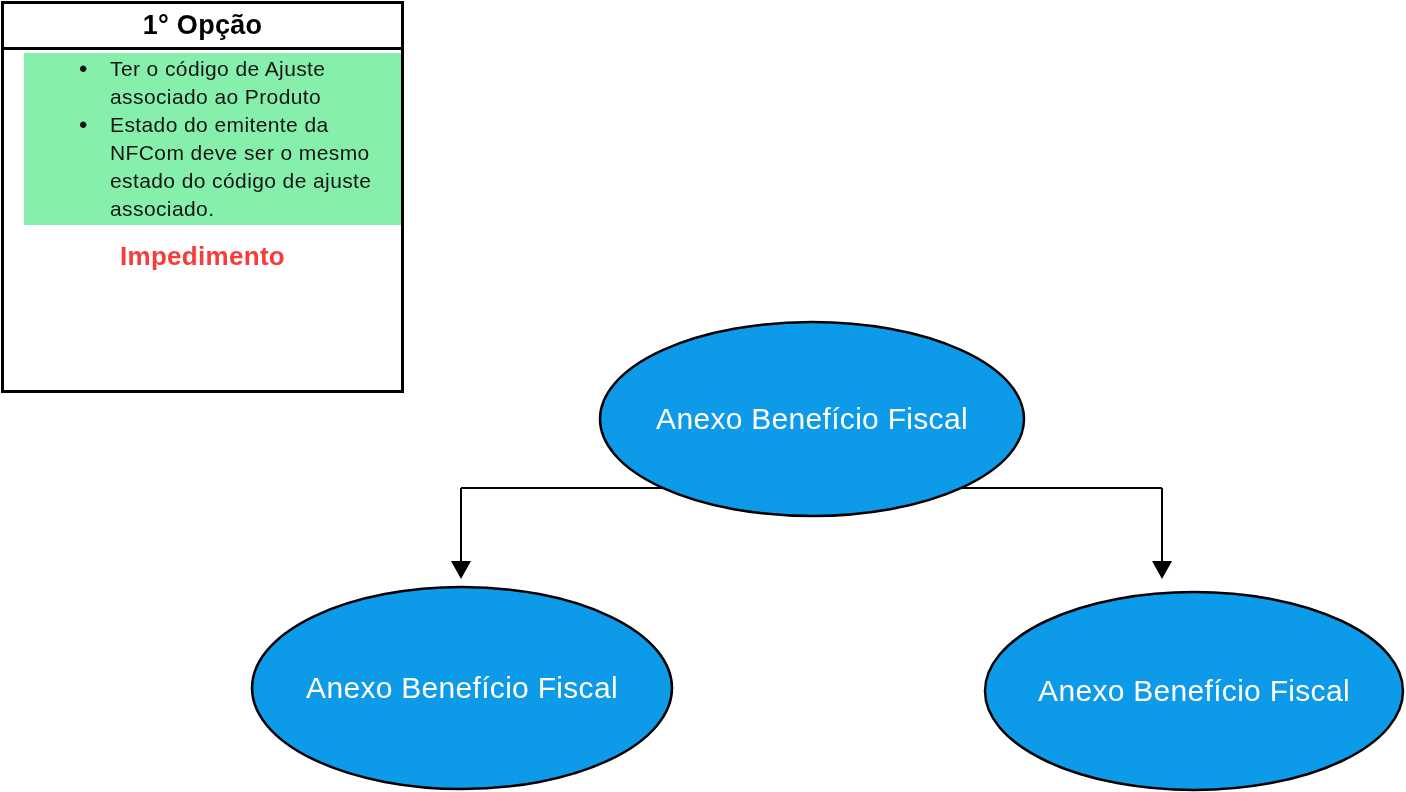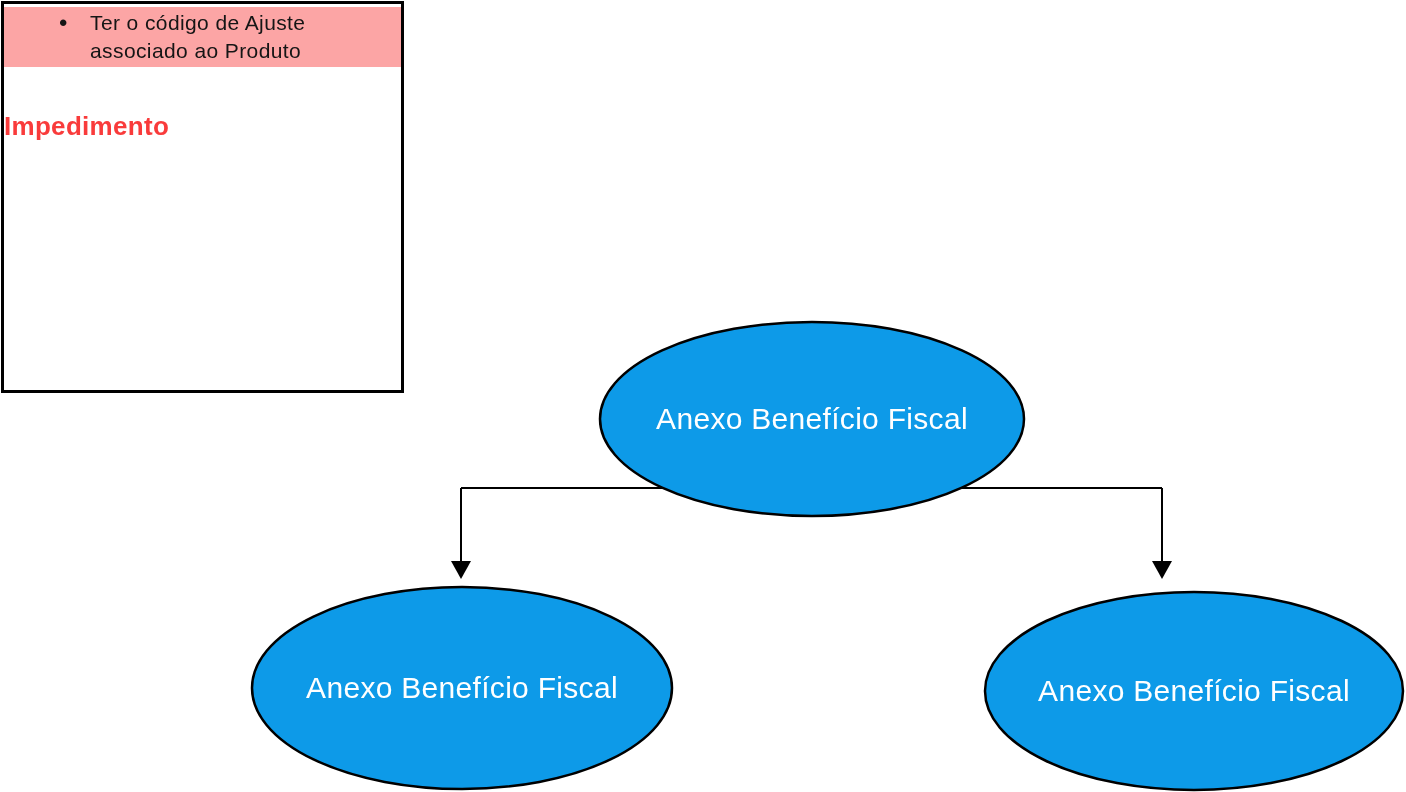--- a/index.html
+++ b/index.html
@@ -30,22 +30,23 @@
     display: flex;
     align-items: center;
     justify-content: center;
     font-weight: bold;
     font-size: 27px;
     color: #000000;
     letter-spacing: 0.3px;
   }
   .panel-body { padding-top: 3px; }
   .bullet-block {
-    background: #fca5a5;
+    background: #86efac;
     padding: 2px 0;
+    margin-left: 20px;
   }
   .bullet-block ul {
     margin: 0;
     padding: 0;
     list-style: none;
   }
   .bullet-block li {
     position: relative;
     padding-left: 86px;
     padding-right: 14px;
@@ -57,21 +58,22 @@
   .bullet-block li::before {
     content: "\2022";
     position: absolute;
     left: 55px;
     top: 0;
     font-size: 24px;
     line-height: 28px;
     color: #151515;
   }
   .impediment {
-    margin: 44px 0 21px;
+    margin: 16px 0 21px;
+    text-align: center;
     color: #f93b3b;
     font-weight: bold;
     font-size: 26px;
     line-height: 30px;
     letter-spacing: 0.3px;
   }
 
   
   .diagram { position: absolute; left: 0; top: 0; }
   .connector { stroke: #000000; stroke-width: 2; fill: none; }
@@ -84,24 +86,26 @@
     letter-spacing: 0.3px;
     text-anchor: middle;
   }
 </style>
 </head>
 <body>
 
 <div class="stage">
 
   <div class="panel">
+    <div class="panel-header">1° Opção</div>
     <div class="panel-body">
       <div class="bullet-block">
         <ul>
           <li>Ter o código de Ajuste associado ao Produto</li>
+          <li>Estado do emitente da NFCom deve ser o mesmo estado do código de ajuste associado.</li>
         </ul>
       </div>
       <div class="impediment">Impedimento</div>
     </div>
   </div>
 
   <svg class="diagram" width="1406" height="792" viewBox="0 0 1406 792">
 
     <line class="connector" x1="461" y1="488" x2="1162" y2="488"></line>
     <line class="connector" x1="461" y1="488" x2="461" y2="563"></line>

